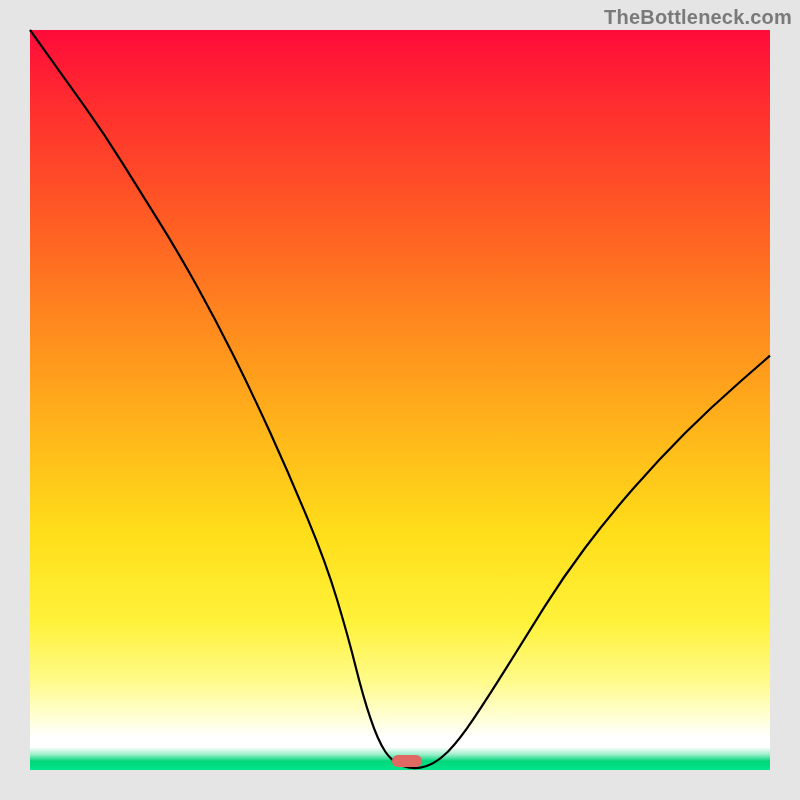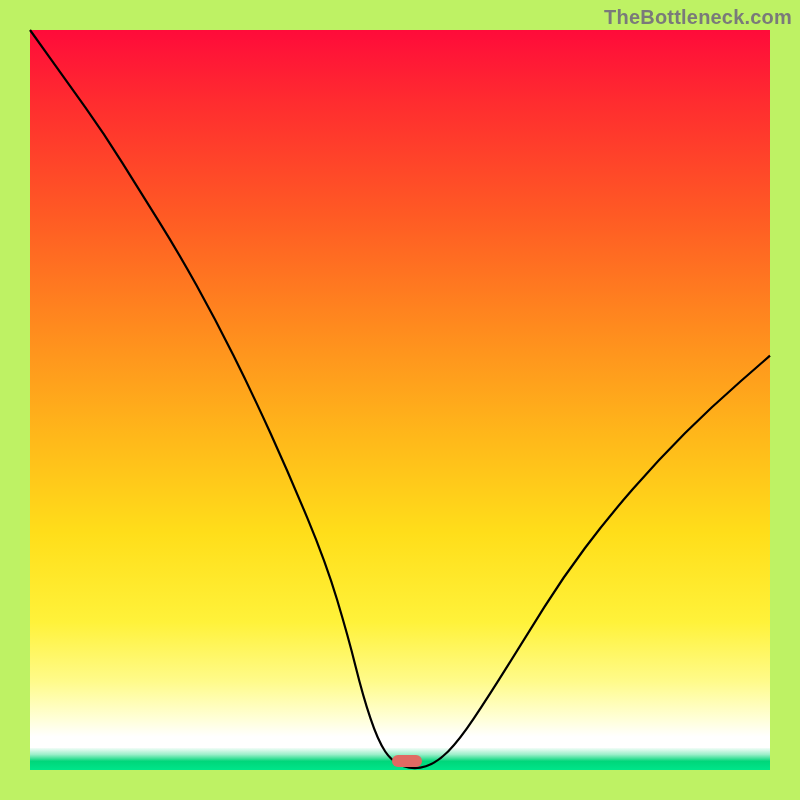--- a/index.html
+++ b/index.html
@@ -8,21 +8,21 @@
     width: 800px;
     height: 800px;
     background: #000;
     overflow: hidden;
     font-family: Arial, Helvetica, sans-serif;
   }
   .frame {
     position: relative;
     width: 800px;
     height: 800px;
-    background: #bef264;
+    background: #e5e5e5;
     text-decoration: underline;
   }
   .plot-area {
     position: absolute;
     left: 30px;
     top: 30px;
     width: 740px;
     height: 740px;
     
     background: linear-gradient(

